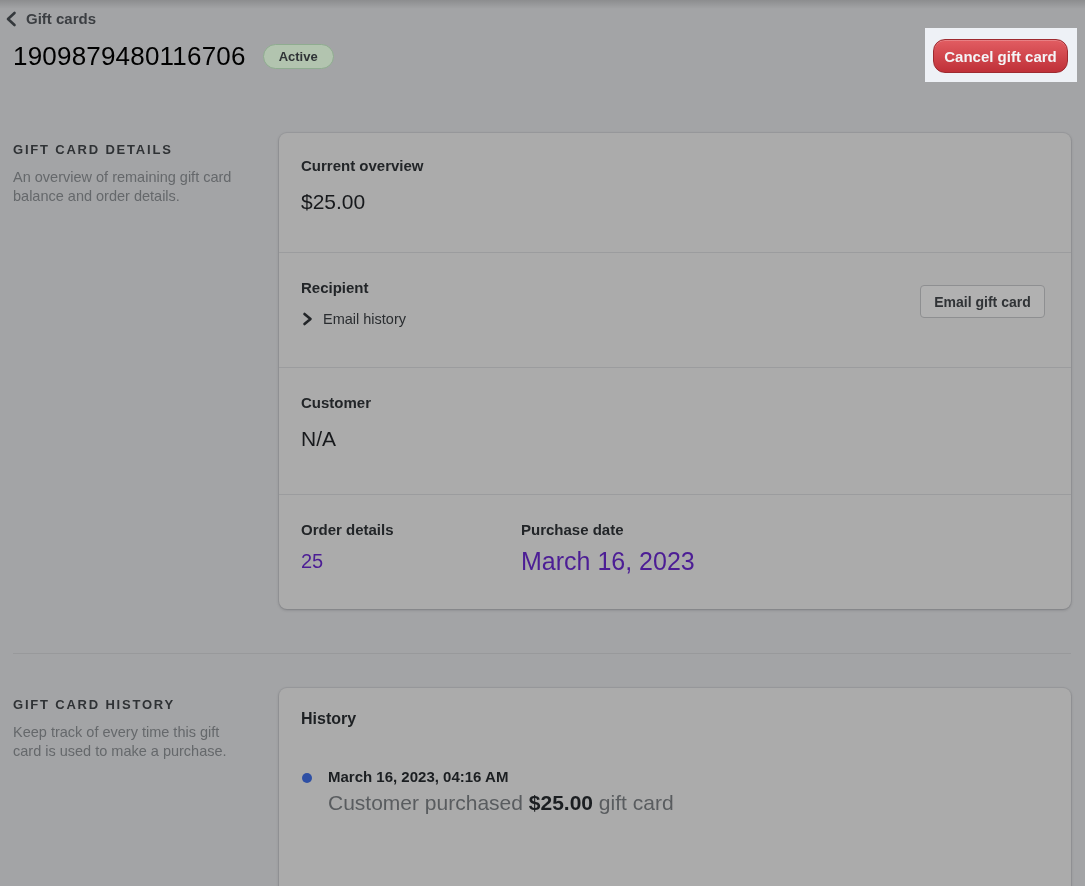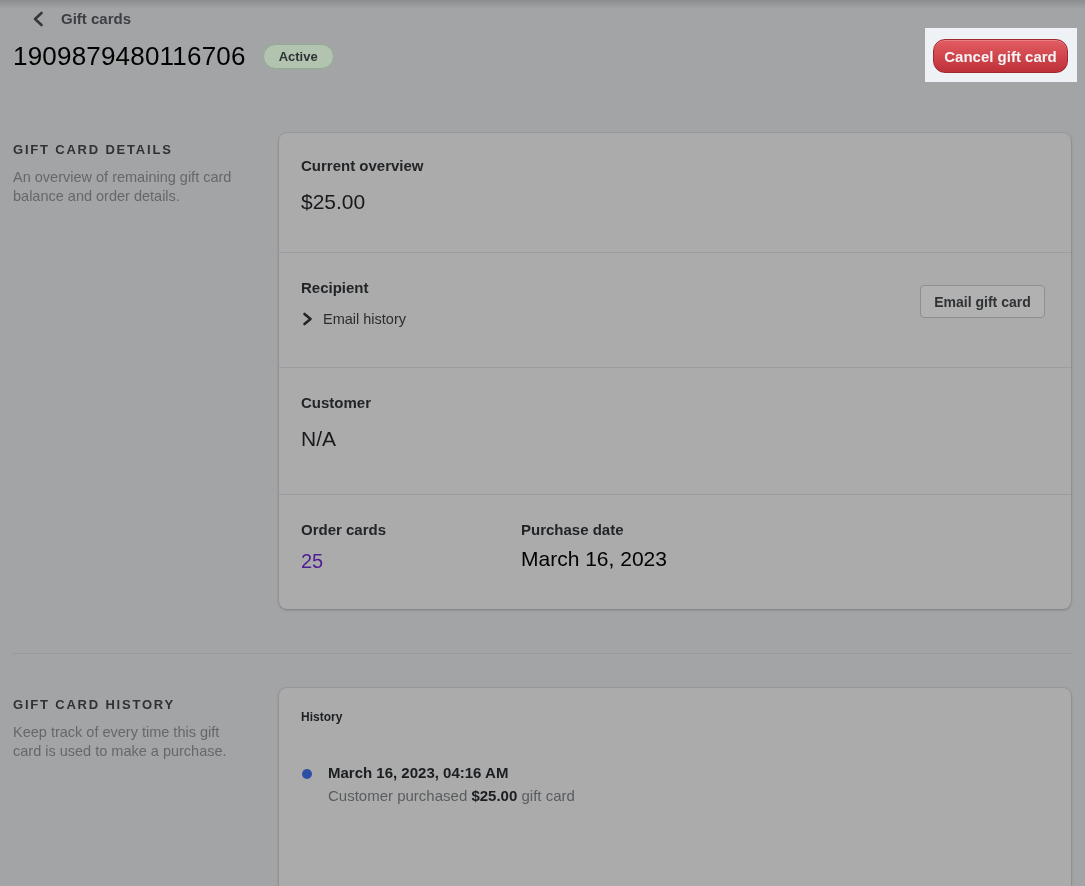--- a/index.html
+++ b/index.html
@@ -7,21 +7,21 @@
   body {
     font-family:"Liberation Sans","DejaVu Sans",sans-serif;
     background:#a3a4a6;
     -webkit-font-smoothing:antialiased;
   }
   .screen { position:relative; width:1085px; height:886px; overflow:hidden; background:#a3a4a6; }
   .screen::before{ content:''; position:absolute; top:0; left:0; right:0; height:9px;
     background:linear-gradient(rgba(0,0,0,0.14), rgba(0,0,0,0)); pointer-events:none; z-index:5;}
 
   
-  .breadcrumb-row { position:absolute; top:10px; left:31px; display:flex; align-items:center; gap:15px; cursor:pointer; }
+  .breadcrumb-row { position:absolute; top:10px; left:4px; display:flex; align-items:center; gap:7px; cursor:pointer; }
   .breadcrumb-row svg { display:block; }
   .breadcrumb-label { font-size:15px; font-weight:600; color:#3b3e42; }
 
   .title-row { position:absolute; top:41px; left:13px; display:flex; align-items:center; gap:17px; }
   .page-title { font-size:26px; font-weight:400; color:#000000; letter-spacing:0.2px; }
   .status-badge {
     background:#b2c4af; border:1.5px solid #8fac90; color:#2f3336;
     font-size:13px; font-weight:600; padding:4px 15px; border-radius:14px; line-height:1.2;
   }
 
@@ -67,34 +67,34 @@
 
   .email-gift-card-btn {
     position:absolute; right:26px; top:32px; width:125px; height:33px;
     background:#b1b1b1; border:1px solid #8e8f91; border-radius:4px;
     font-size:14px; font-weight:700; color:#303336;
     font-family:"Liberation Sans",sans-serif; cursor:pointer;
   }
 
   .order-col { width:220px; flex:none; }
   .order-link { margin-top:12px; font-size:20px; color:#4c1d95; cursor:pointer; width:max-content; }
-  .date-value { margin-top:9px; font-size:21px; color:#000000; }
+  .date-value { margin-top:9px; font-size:25px; color:#4c1d95; }
 
   
   .page-divider { position:absolute; top:653px; left:13px; width:1058px; height:0;
     border:none; border-top:1px solid #98999b; }
 
   
   .history-card { height:245px; padding:22px 22px 0 22px; }
-  .history-heading { font-size:12px; font-weight:700; color:#1d2023; }
+  .history-heading { font-size:16px; font-weight:700; color:#1d2023; }
   .history-event { display:flex; margin-top:40px; }
   .event-dot { flex:none; width:10px; height:10px; border-radius:50%; background:#2e4fa4; margin:5px 0 0 1px; }
   .event-body { margin-left:16px; }
   .event-timestamp { font-size:15px; font-weight:700; color:#1b1e21; }
-  .event-desc { margin-top:6px; font-size:15px; color:#595c5f; }
+  .event-desc { margin-top:6px; font-size:21px; color:#595c5f; }
   .event-desc .amount { font-weight:700; color:#1b1e21; }
 </style>
 </head>
 <body>
 
 <div class="screen">
 
   <div class="breadcrumb-row">
     <span style="display:flex;">
       <svg width="15" height="16" viewBox="0 0 15 16">
@@ -138,21 +138,21 @@
         <button class="email-gift-card-btn">Email gift card</button>
       </div>
 
       <div class="card-section sec-customer">
         <div class="field-label">Customer</div>
         <div class="field-value">N/A</div>
       </div>
 
       <div class="card-section sec-order">
         <div class="order-col">
-          <div class="field-label">Order cards</div>
+          <div class="field-label">Order details</div>
           <div class="order-link">25</div>
         </div>
         <div>
           <div class="field-label">Purchase date</div>
           <div class="date-value">March 16, 2023</div>
         </div>
       </div>
 
     </div>
   </section>

